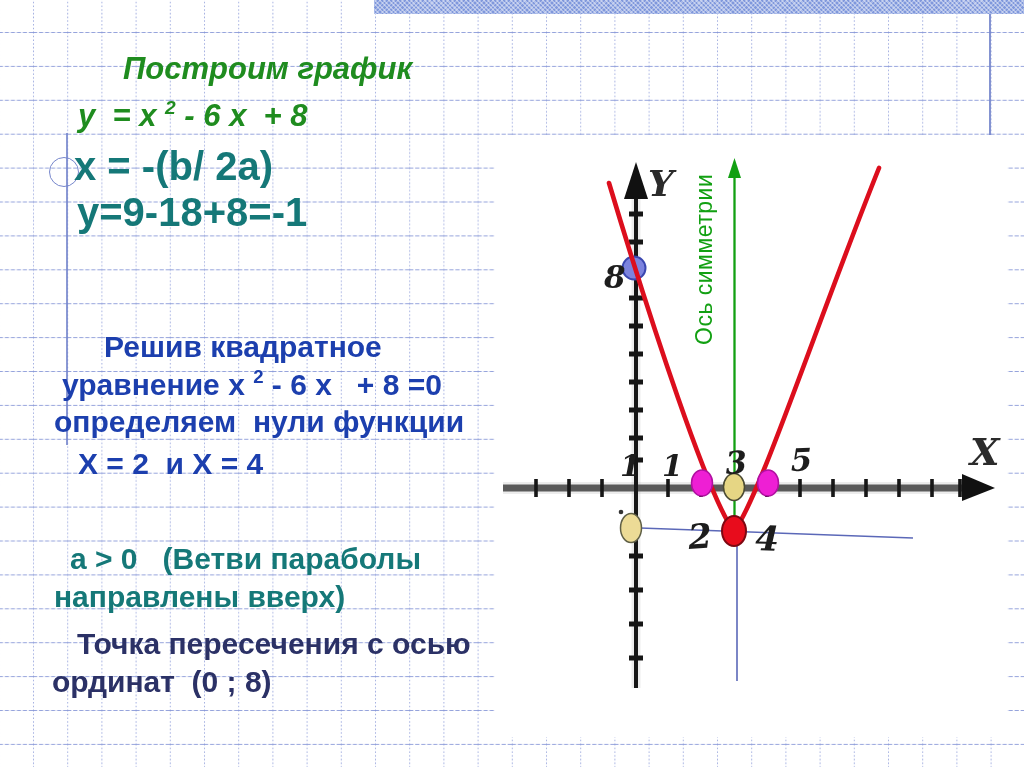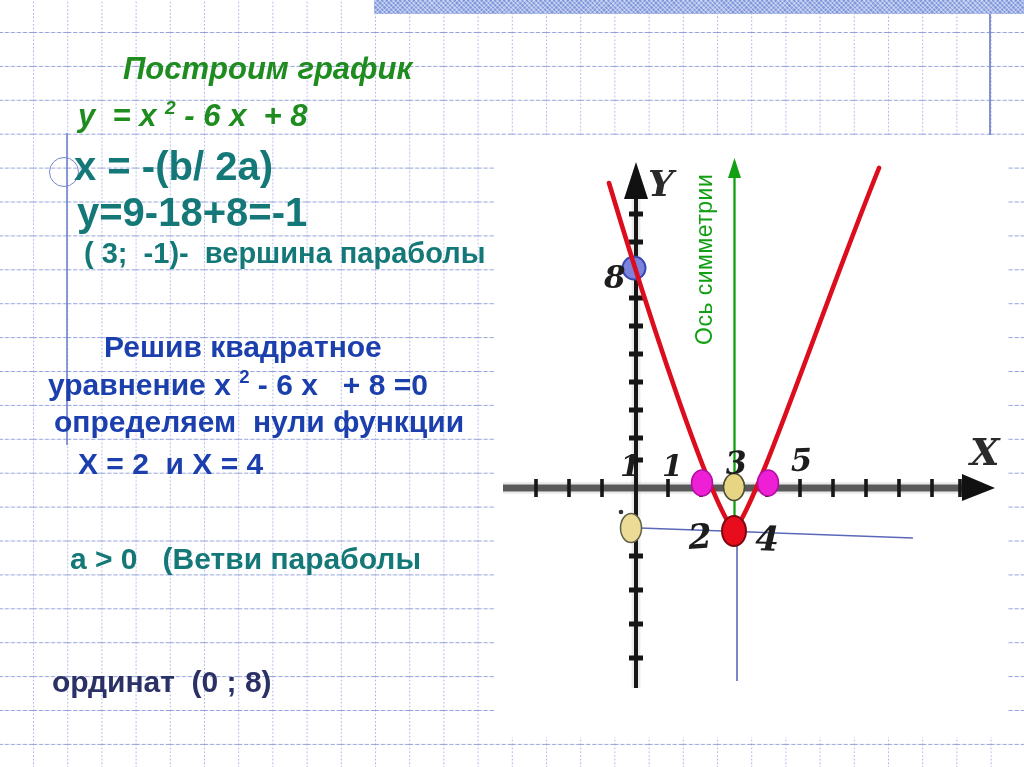--- a/index.html
+++ b/index.html
@@ -118,24 +118,25 @@
     <text class="hand" font-size="31" transform="translate(726 474) rotate(-3)">3</text>
     <text class="hand" font-size="31" transform="translate(791 471) rotate(-2)">5</text>
     <text class="hand" font-size="34" transform="translate(689 549) rotate(-4)">2</text>
     <text class="hand" font-size="34" transform="translate(755 550) rotate(2)">4</text>
   </svg>
 
   <div class="txt green fs31" style="left:80px;top:53px;margin-left:43px;">Построим график</div>
   <div class="txt green fs31" style="left:78px;top:99px;"><span>у  = х </span><sup>2</sup><span> - 6 х  + 8</span></div>
   <div class="txt teal fs32" style="left:74px;top:145px;font-style:normal;">х = -(b/ 2а)</div>
   <div class="txt teal fs32" style="left:77px;top:191px;">у=9-18+8=-1</div>
-  <div class="txt teal fs29" style="left:84px;top:238px;">( 3;  -1)-  вершина параболы</div>
 
   <div class="txt blue fs30" style="left:76px;top:331px;margin-left:28px;">Решив квадратное</div>
-  <div class="txt blue fs30" style="left:48px;top:368px;"><span>уравнение х </span><sup>2</sup><span> - 6 х   + 8 =0</span></div>
+  <div class="txt blue fs30" style="left:62px;top:368px;"><span>уравнение х </span><sup>2</sup><span> - 6 х   + 8 =0</span></div>
   <div class="txt blue fs30" style="left:54px;top:406px;">определяем  нули функции</div>
   <div class="txt blue fs30" style="left:78px;top:448px;">Х = 2  и Х = 4</div>
 
   <div class="txt teal fs30" style="left:70px;top:543px;">а &gt; 0   (Ветви параболы</div>
+  <div class="txt teal fs30" style="left:54px;top:581px;">направлены вверх)</div>
 
+  <div class="txt navy fs30" style="left:77px;top:628px;">Точка пересечения с осью</div>
   <div class="txt navy fs30" style="left:52px;top:666px;">ординат  (0 ; 8)</div>
 
 </div>
 
 </body></html>

